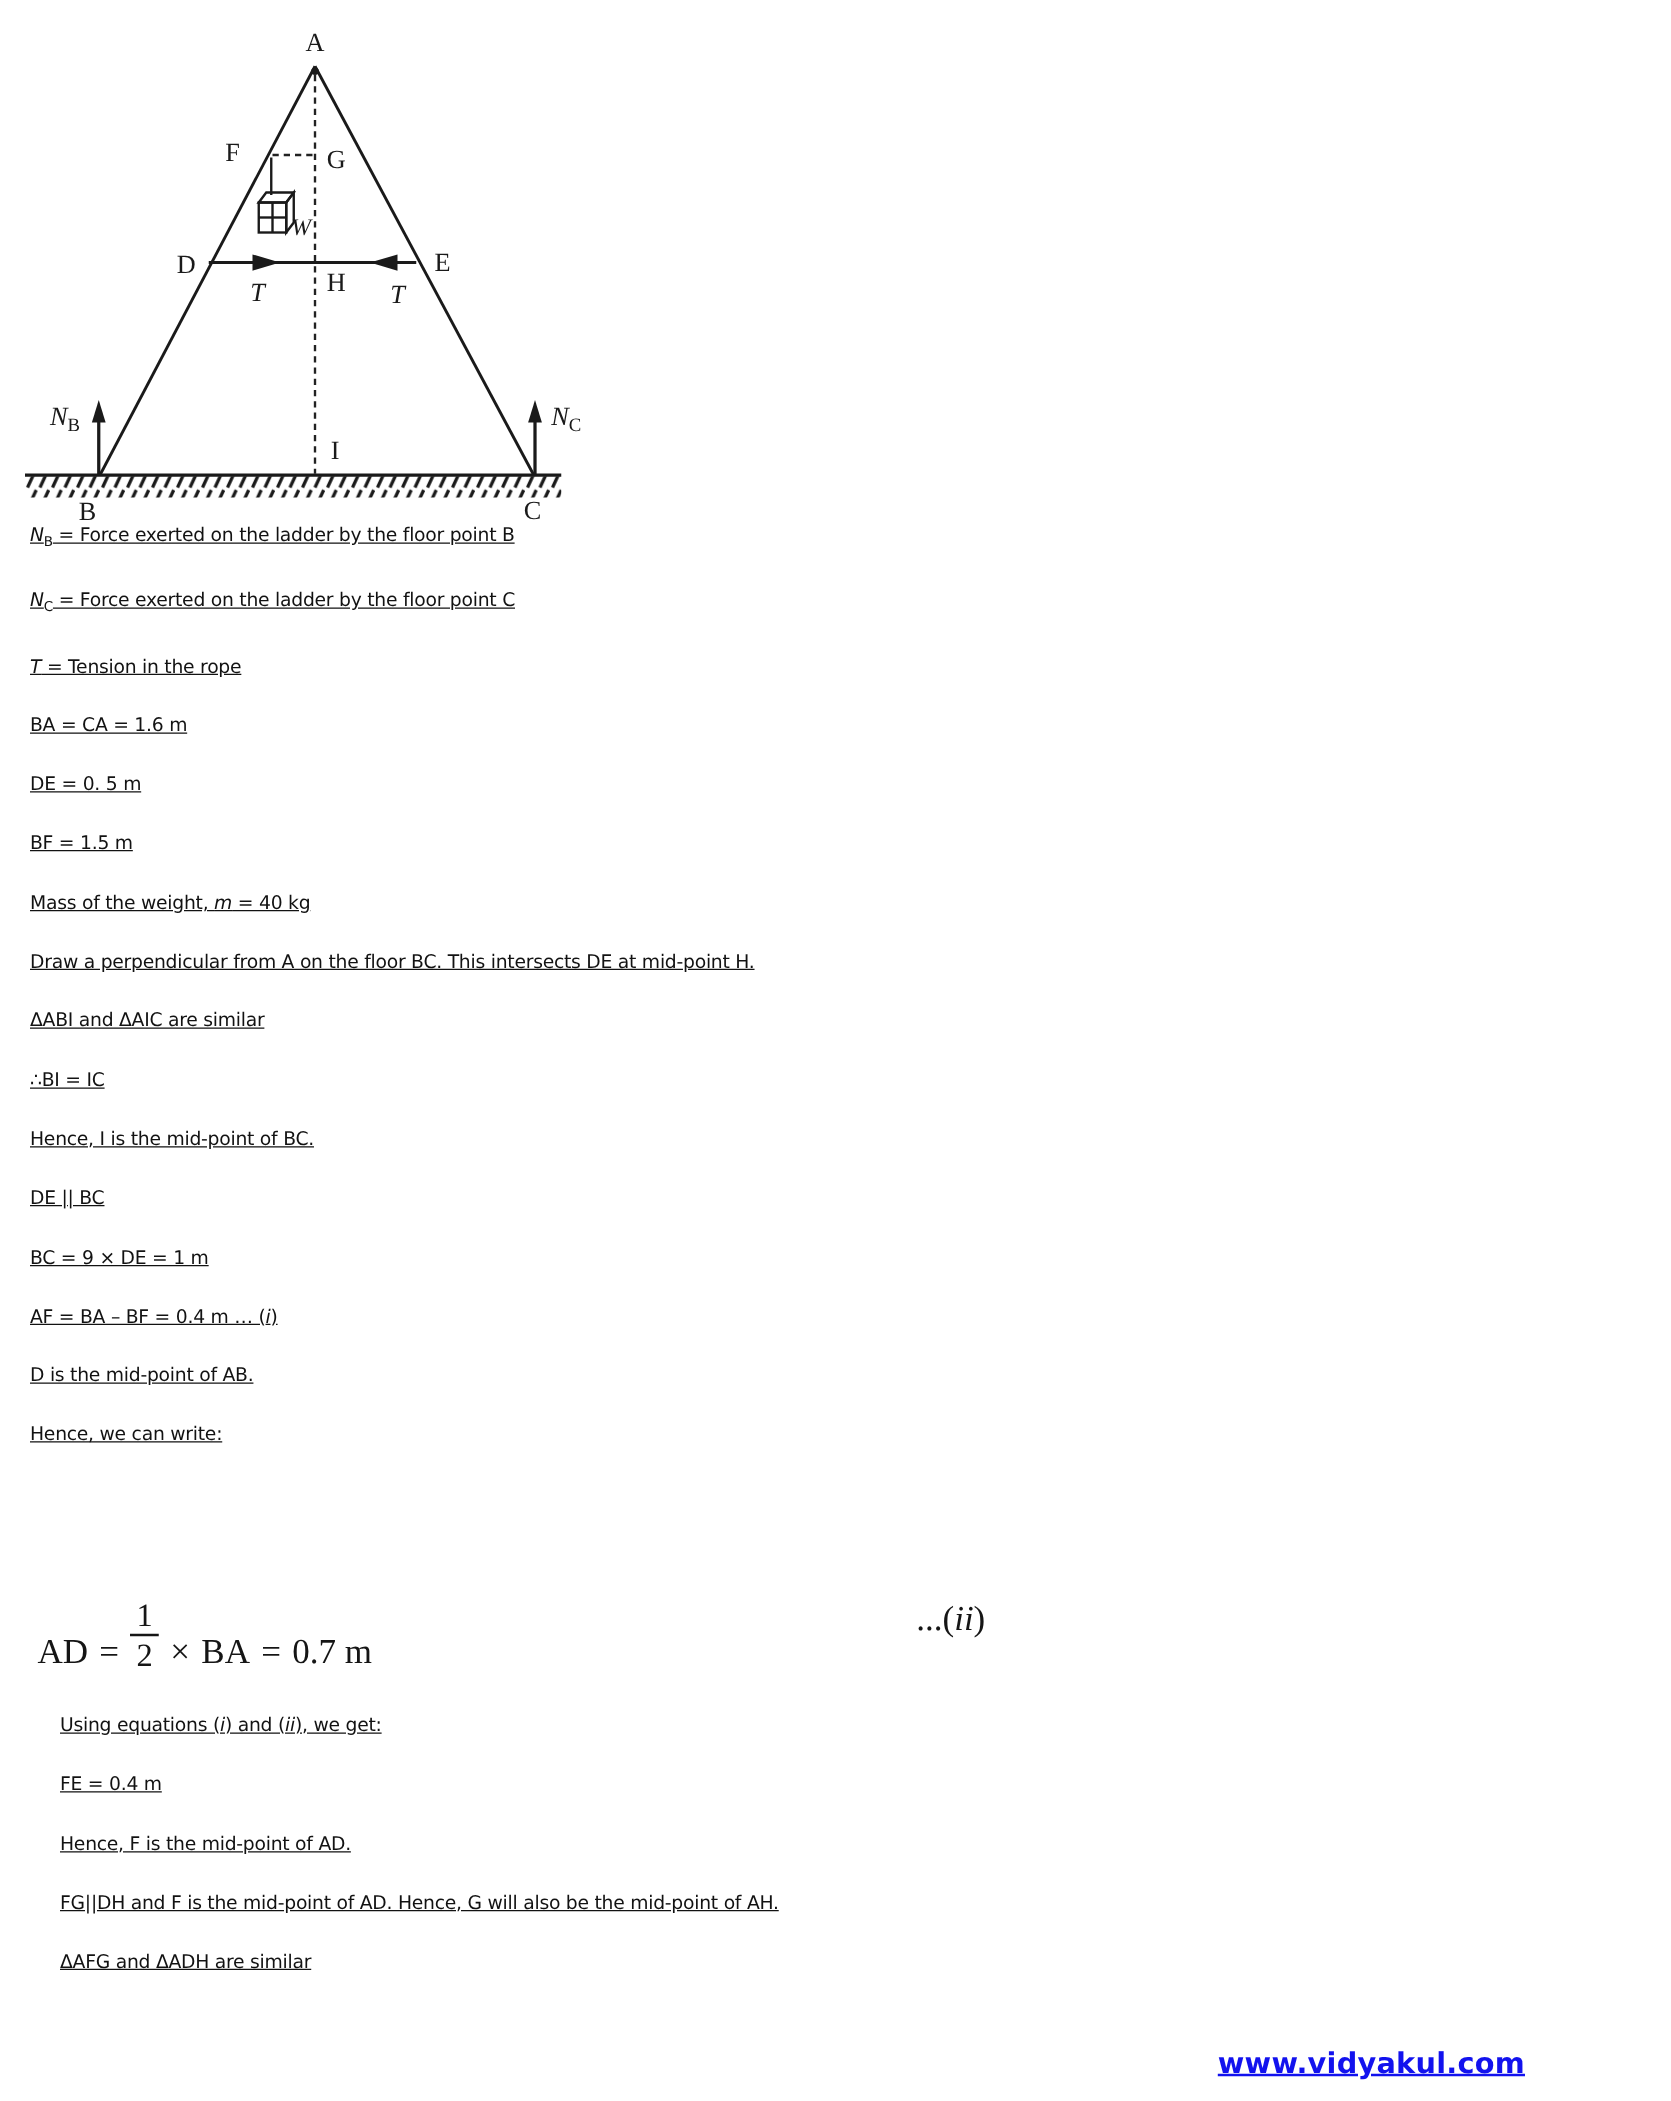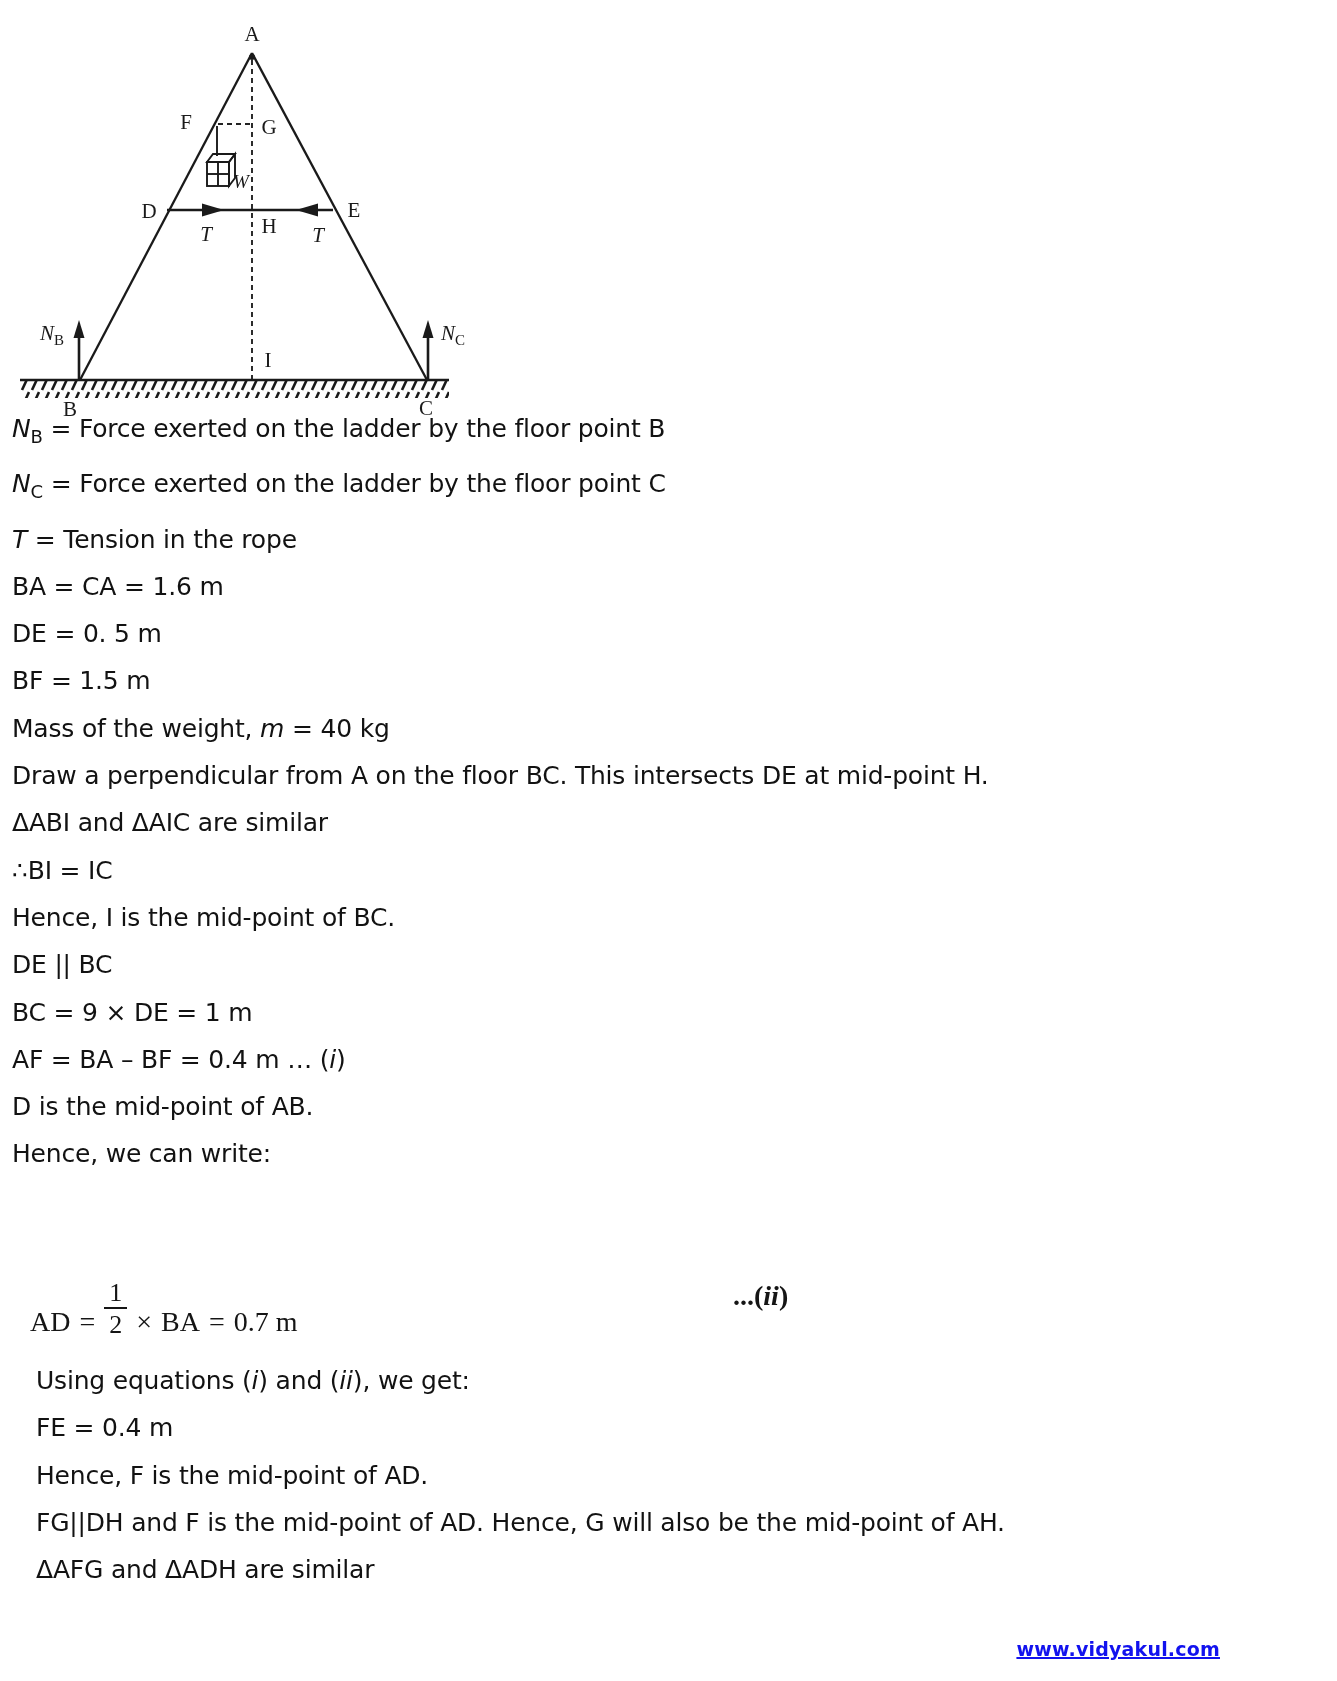--- a/index.html
+++ b/index.html
@@ -22,24 +22,25 @@
     font-family: "Liberation Serif", "DejaVu Serif", serif;
     font-size: 21px;
     fill: #1a1a1a;
   }
   #diagram .it { font-style: italic; }
   #diagram .sub { font-size: 15px; }
   #diagram .wlbl { font-size: 19px; }
   
   .text-block {
     position: absolute;
-    left: 12px;
+    left: 24px;
     width: 1297px;
-    font-size: 25px;
+    font-size: 15px;
     letter-spacing: -0.2px;
+    text-decoration: underline;
   }
   #body-upper { top: 405px; }
   #body-lower { top: 1357px; margin-left: 24px; }
   .text-line { line-height: 47.3px; white-space: pre-wrap; }
   .text-line .it { font-style: italic; }
   .text-line .sb { font-size: 0.72em; vertical-align: sub; }
   
   #equation {
     position: absolute;
     left: 20px; top: 1254px;
@@ -62,29 +63,28 @@
     line-height: 1.05;
     font-size: 26px;
   }
   .frac .num { padding: 0 5px; }
   .frac .den { border-top: 2px solid #151515; padding: 2px 5px 0 5px; }
   .eq-tag {
     position: absolute;
     left: 713px; top: 50%;
     transform: translateY(-50%);
     font-size: 28px;
-    font-weight: bold;
   }
   .eq-tag .it { font-style: italic; }
   
   #footer-link {
     position: absolute;
     top: 1638px;
     right: 117px;
-    font-size: 19px;
+    font-size: 23px;
     font-weight: bold;
     color: #1212ee;
     text-decoration: underline;
     text-decoration-thickness: 2px;
     letter-spacing: 0.2px;
   }
 </style>
 </head>
 <body>
 

